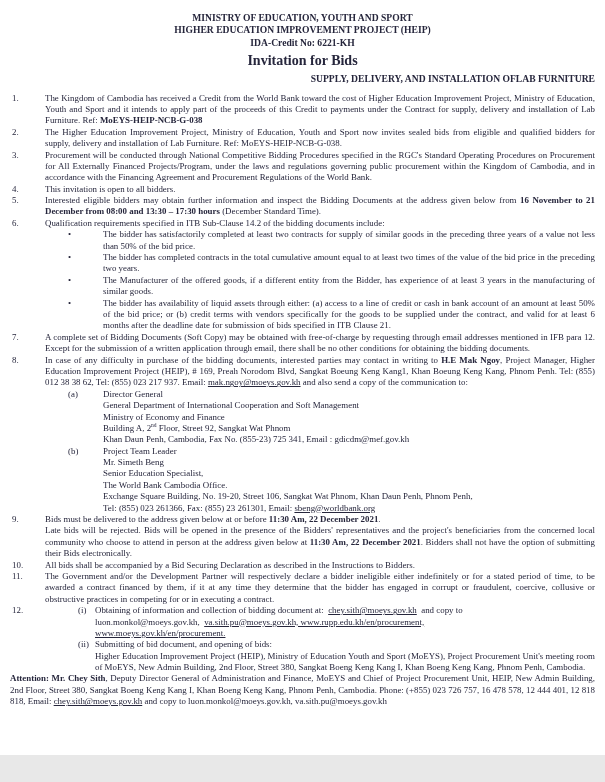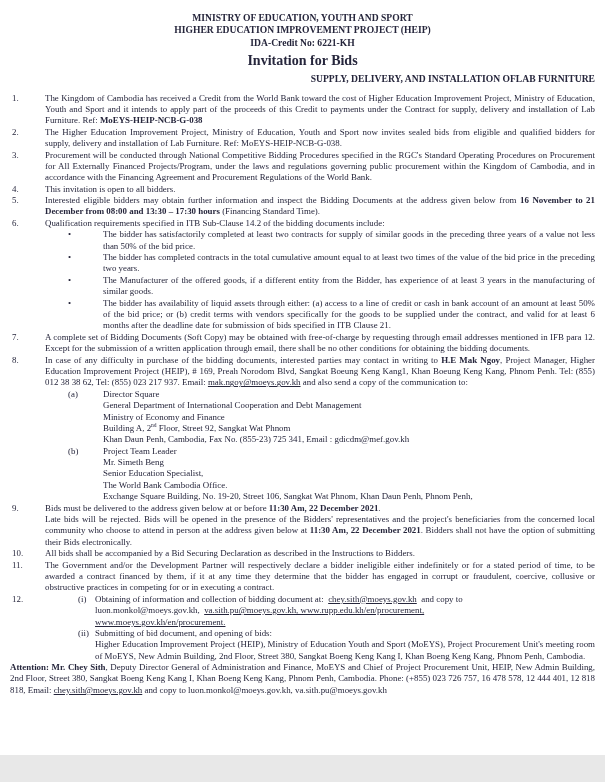--- a/index.html
+++ b/index.html
@@ -64,21 +64,21 @@
       </div>
       <div class="item">
         <div class="num">4.</div>
         <div class="content">
           <div class="para"><span>This invitation is open to all bidders.</span></div>
         </div>
       </div>
       <div class="item">
         <div class="num">5.</div>
         <div class="content">
-          <div class="para"><span>Interested eligible bidders may obtain further information and inspect the Bidding Documents at the address given below from </span><span class="b ">16 November to 21 December from 08:00 and 13:30 – 17:30 hours</span><span> (Financing Standard Time).</span></div>
+          <div class="para"><span>Interested eligible bidders may obtain further information and inspect the Bidding Documents at the address given below from </span><span class="b ">16 November to 21 December from 08:00 and 13:30 – 17:30 hours</span><span> (December Standard Time).</span></div>
         </div>
       </div>
       <div class="item">
         <div class="num">6.</div>
         <div class="content">
           <div class="para"><span>Qualification requirements specified in ITB Sub-Clause 14.2 of the bidding documents include:</span></div>
           <div class="sub-row">
             <div class="marker">•</div>
             <div class="para flex1"><span>The bidder has satisfactorily completed at least two contracts for supply of similar goods in the preceding three years of a value not less than 50% of the bid price.</span></div>
           </div>
@@ -102,35 +102,36 @@
           <div class="para"><span>A complete set of Bidding Documents (Soft Copy) may be obtained with free-of-charge by requesting through email addresses mentioned in IFB para 12. Except for the submission of a written application through email, there shall be no other conditions for obtaining the bidding documents.</span></div>
         </div>
       </div>
       <div class="item">
         <div class="num">8.</div>
         <div class="content">
           <div class="para"><span>In case of any difficulty in purchase of the bidding documents, interested parties may contact in writing to </span><span class="b ">H.E Mak Ngoy</span><span>, Project Manager, Higher Education Improvement Project (HEIP), # 169, Preah Norodom Blvd, Sangkat Boeung Keng Kang1, Khan Boeung Keng Kang, Phnom Penh. Tel: (855) 012 38 38 62, Tel: (855) 023 217 937. Email: </span><span class="u">mak.ngoy@moeys.gov.kh</span><span> and also send a copy of the communication to:</span></div>
           <div class="sub-row">
             <div class="marker">(a)</div>
             <div class="flex1">
-              <div class="line"><span>Director Square</span></div>
-              <div class="line"><span>General Department of International Cooperation and Debt Management</span></div>
+              <div class="line"><span>Director General</span></div>
+              <div class="line"><span>General Department of International Cooperation and Soft Management</span></div>
               <div class="line"><span>Ministry of Economy and Finance</span></div>
               <div class="line"><span>Building A, 2</span><sup>nd</sup><span> Floor, Street 92, Sangkat Wat Phnom</span></div>
               <div class="line"><span>Khan Daun Penh, Cambodia, Fax No. (855-23) 725 341, Email : gdicdm@mef.gov.kh</span></div>
             </div>
           </div>
           <div class="sub-row">
             <div class="marker">(b)</div>
             <div class="flex1">
               <div class="line"><span>Project Team Leader</span></div>
               <div class="line"><span>Mr. Simeth Beng</span></div>
               <div class="line"><span>Senior Education Specialist,</span></div>
               <div class="line"><span>The World Bank Cambodia Office.</span></div>
               <div class="line"><span>Exchange Square Building, No. 19-20, Street 106, Sangkat Wat Phnom, Khan Daun Penh, Phnom Penh,</span></div>
+              <div class="line"><span>Tel: (855) 023 261366, Fax: (855) 23 261301, Email: </span><span class="u">sbeng@worldbank.org</span></div>
             </div>
           </div>
         </div>
       </div>
       <div class="item">
         <div class="num">9.</div>
         <div class="content">
           <div class="para"><span>Bids must be delivered to the address given below at or before </span><span class="b ">11:30 Am, 22 December 2021</span><span>.</span></div>
           <div class="para"><span>Late bids will be rejected. Bids will be opened in the presence of the Bidders' representatives and the project's beneficiaries from the concerned local community who choose to attend in person at the address given below at </span><span class="b ">11:30 Am, 22 December 2021</span><span>. Bidders shall not have the option of submitting their Bids electronically.</span></div>
         </div>

